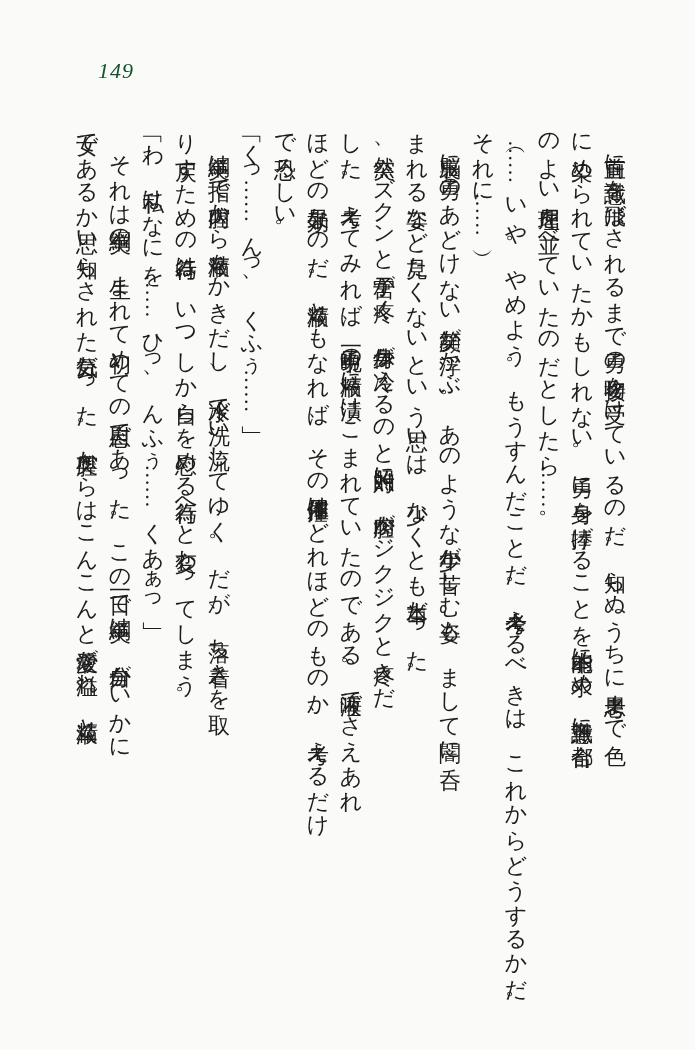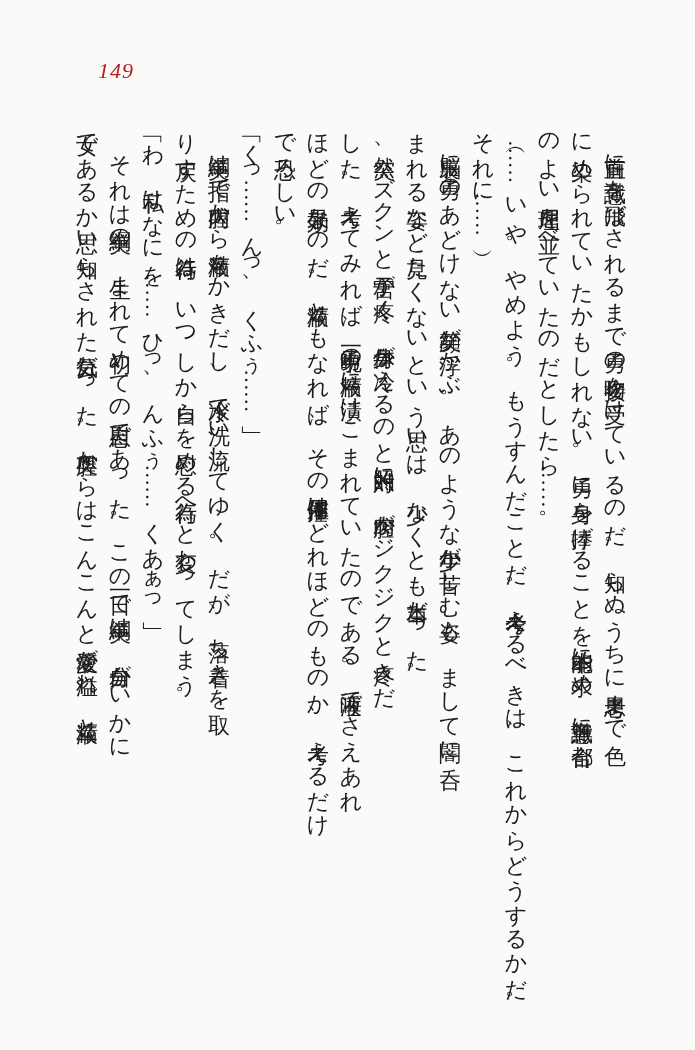--- a/index.html
+++ b/index.html
@@ -18,21 +18,21 @@
     height: 1050px;
     background: #fafaf8;
     overflow: hidden;
   }
   .page-number {
     position: absolute;
     left: 98px;
     top: 58px;
     font-size: 22px;
     font-style: italic;
-    color: #b91c1c;
+    color: #14532d;
     letter-spacing: 1px;
   }
   .text-block {
     position: absolute;
     top: 118px;
     right: 63px;
     height: 845px;
     writing-mode: vertical-rl;
     text-orientation: mixed;
     color: #1d1d1d;

